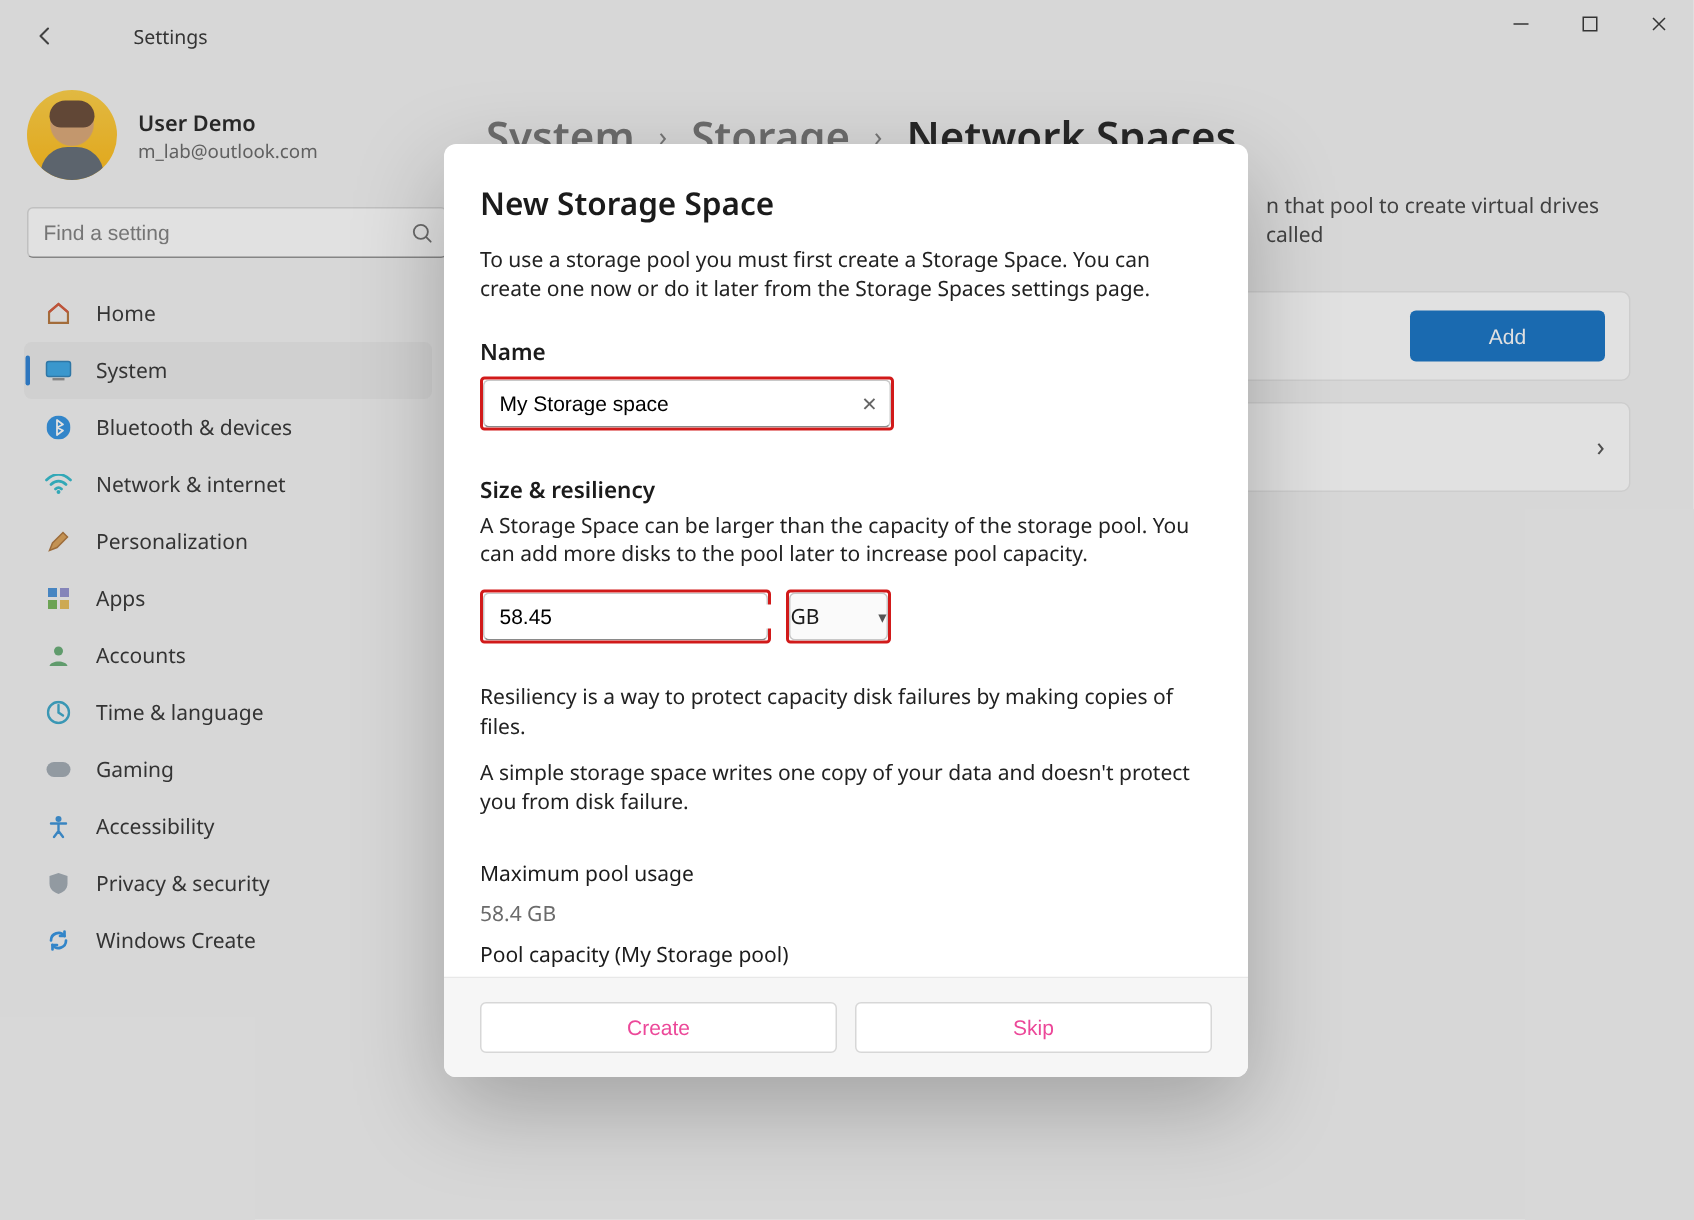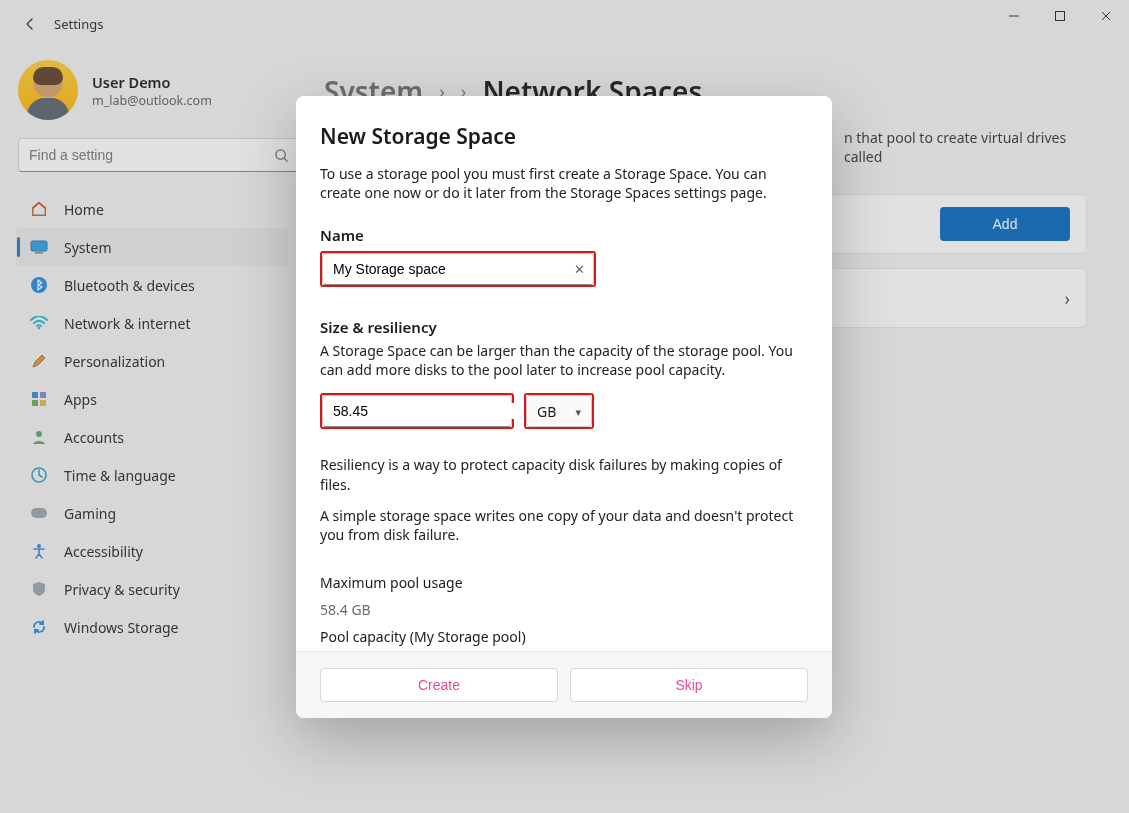--- a/index.html
+++ b/index.html
@@ -7,20 +7,21 @@
   body {
     font-family: "Segoe UI", "Segoe UI Variable", system-ui, sans-serif;
     background: #f3f3f3;
     color: #1b1b1b;
     position: relative;
   }
   
   .titlebar {
     display: flex; align-items: center; height: 48px;
     padding-left: 10px;
+    gap: 35px;
   }
   .titlebar .back {
     width: 40px; height: 40px; display:flex; align-items:center; justify-content:center;
     color:#333;
   }
   .titlebar .title { font-size: 13px; color:#222; margin-left:4px; }
   .wincontrols {
     position:absolute; top:0; right:0; display:flex;
   }
   .wincontrols div {
@@ -121,21 +122,21 @@
   .text-field input { border:none; outline:none; flex:1; font-size:14px;}
   .text-field .clear { color:#666; cursor:pointer; font-size:13px; }
   .num-field {
     width:190px; height:32px; border:1px solid #c8c8c8; border-bottom:1.5px solid #8a8a8a;
     border-radius:4px; padding:0 10px; background:#fff; display:flex; align-items:center;
   }
   .num-field input { border:none; outline:none; flex:1; font-size:14px;}
   .unit-field, .res-field {
     height:32px; border:1px solid #c8c8c8; border-radius:4px; background:#fafafa;
     display:flex; align-items:center; justify-content:space-between;
-    padding:0 10px; font-size:14px;
+    padding:0 0; font-size:14px;
   }
   .unit-field { width:66px; }
   .res-field { width:272px; }
   .chev-sm { color:#555; font-size:11px; }
   .row-gap { display:flex; gap:10px; align-items:flex-start; }
   .stats { margin-top:28px; display:grid; grid-template-columns: 1fr; row-gap:8px; font-size:14px;}
   .stats .v { color:#6b6b6b; }
   
   .dialog-footer {
     border-top:1px solid #e8e8e8; background:#f6f6f6;
@@ -295,29 +296,30 @@
           </span>
         <span>Privacy &amp; security</span>
       </div>
       <div class="nav-item">
         <span class="ni">
             <svg width="16" height="16" viewBox="0 0 16 16">
               <path d="M3 8a5 5 0 0 1 9-3M13 8a5 5 0 0 1-9 3" fill="none" stroke="#1f8ae0" stroke-width="1.8" stroke-linecap="round"></path>
               <path d="M12 2v3h-3M4 14v-3h3" fill="none" stroke="#1f8ae0" stroke-width="1.8" stroke-linecap="round"></path>
             </svg>
           </span>
-        <span>Windows Storage</span>
+        <span>Windows Create</span>
       </div>
     </nav>
   </aside>
 
   <main class="content">
     <div class="crumbs">
       <span class="c">System</span>
       <span class="sep">›</span>
+      <span class="c">Storage</span>
       <span class="sep">›</span>
       <span class="c current">Network Spaces</span>
     </div>
     <div class="desc-row" style="padding-left:520px;">n that pool to create virtual drives called</div>
 
     <div class="panel">
       <button class="add-btn">Add</button>
     </div>
     <div class="panel">
       <span class="chev">›</span>

